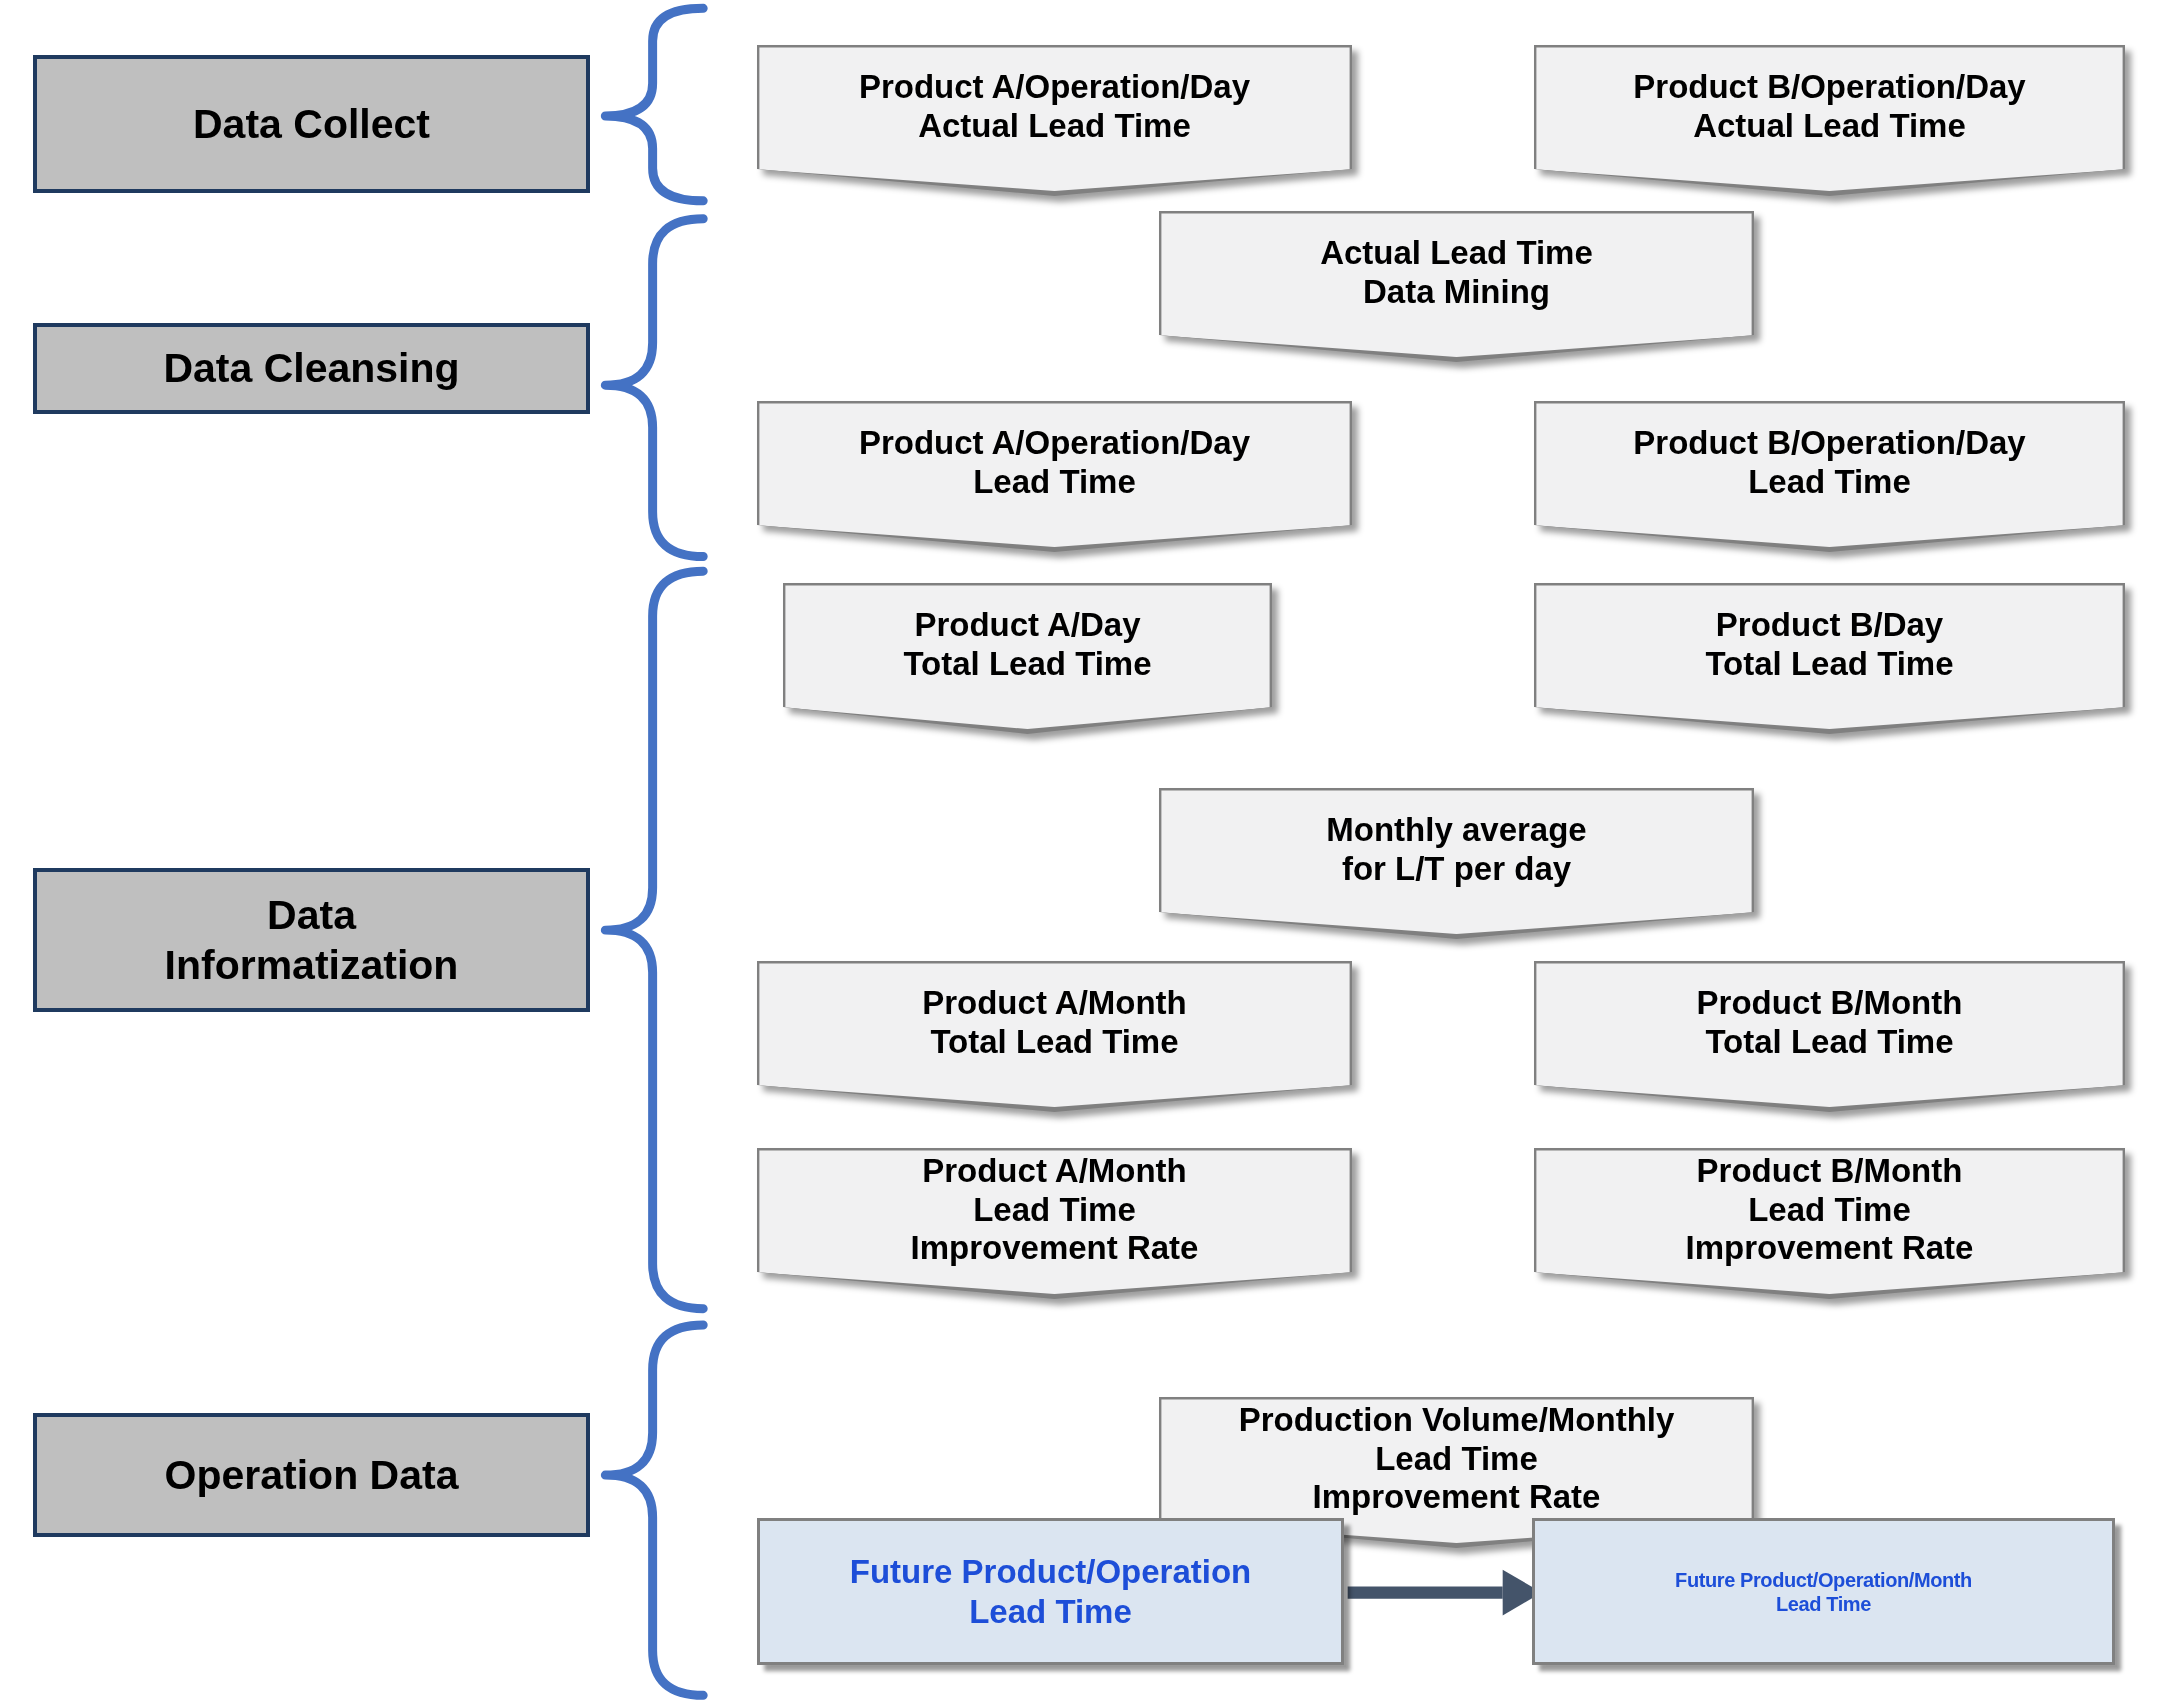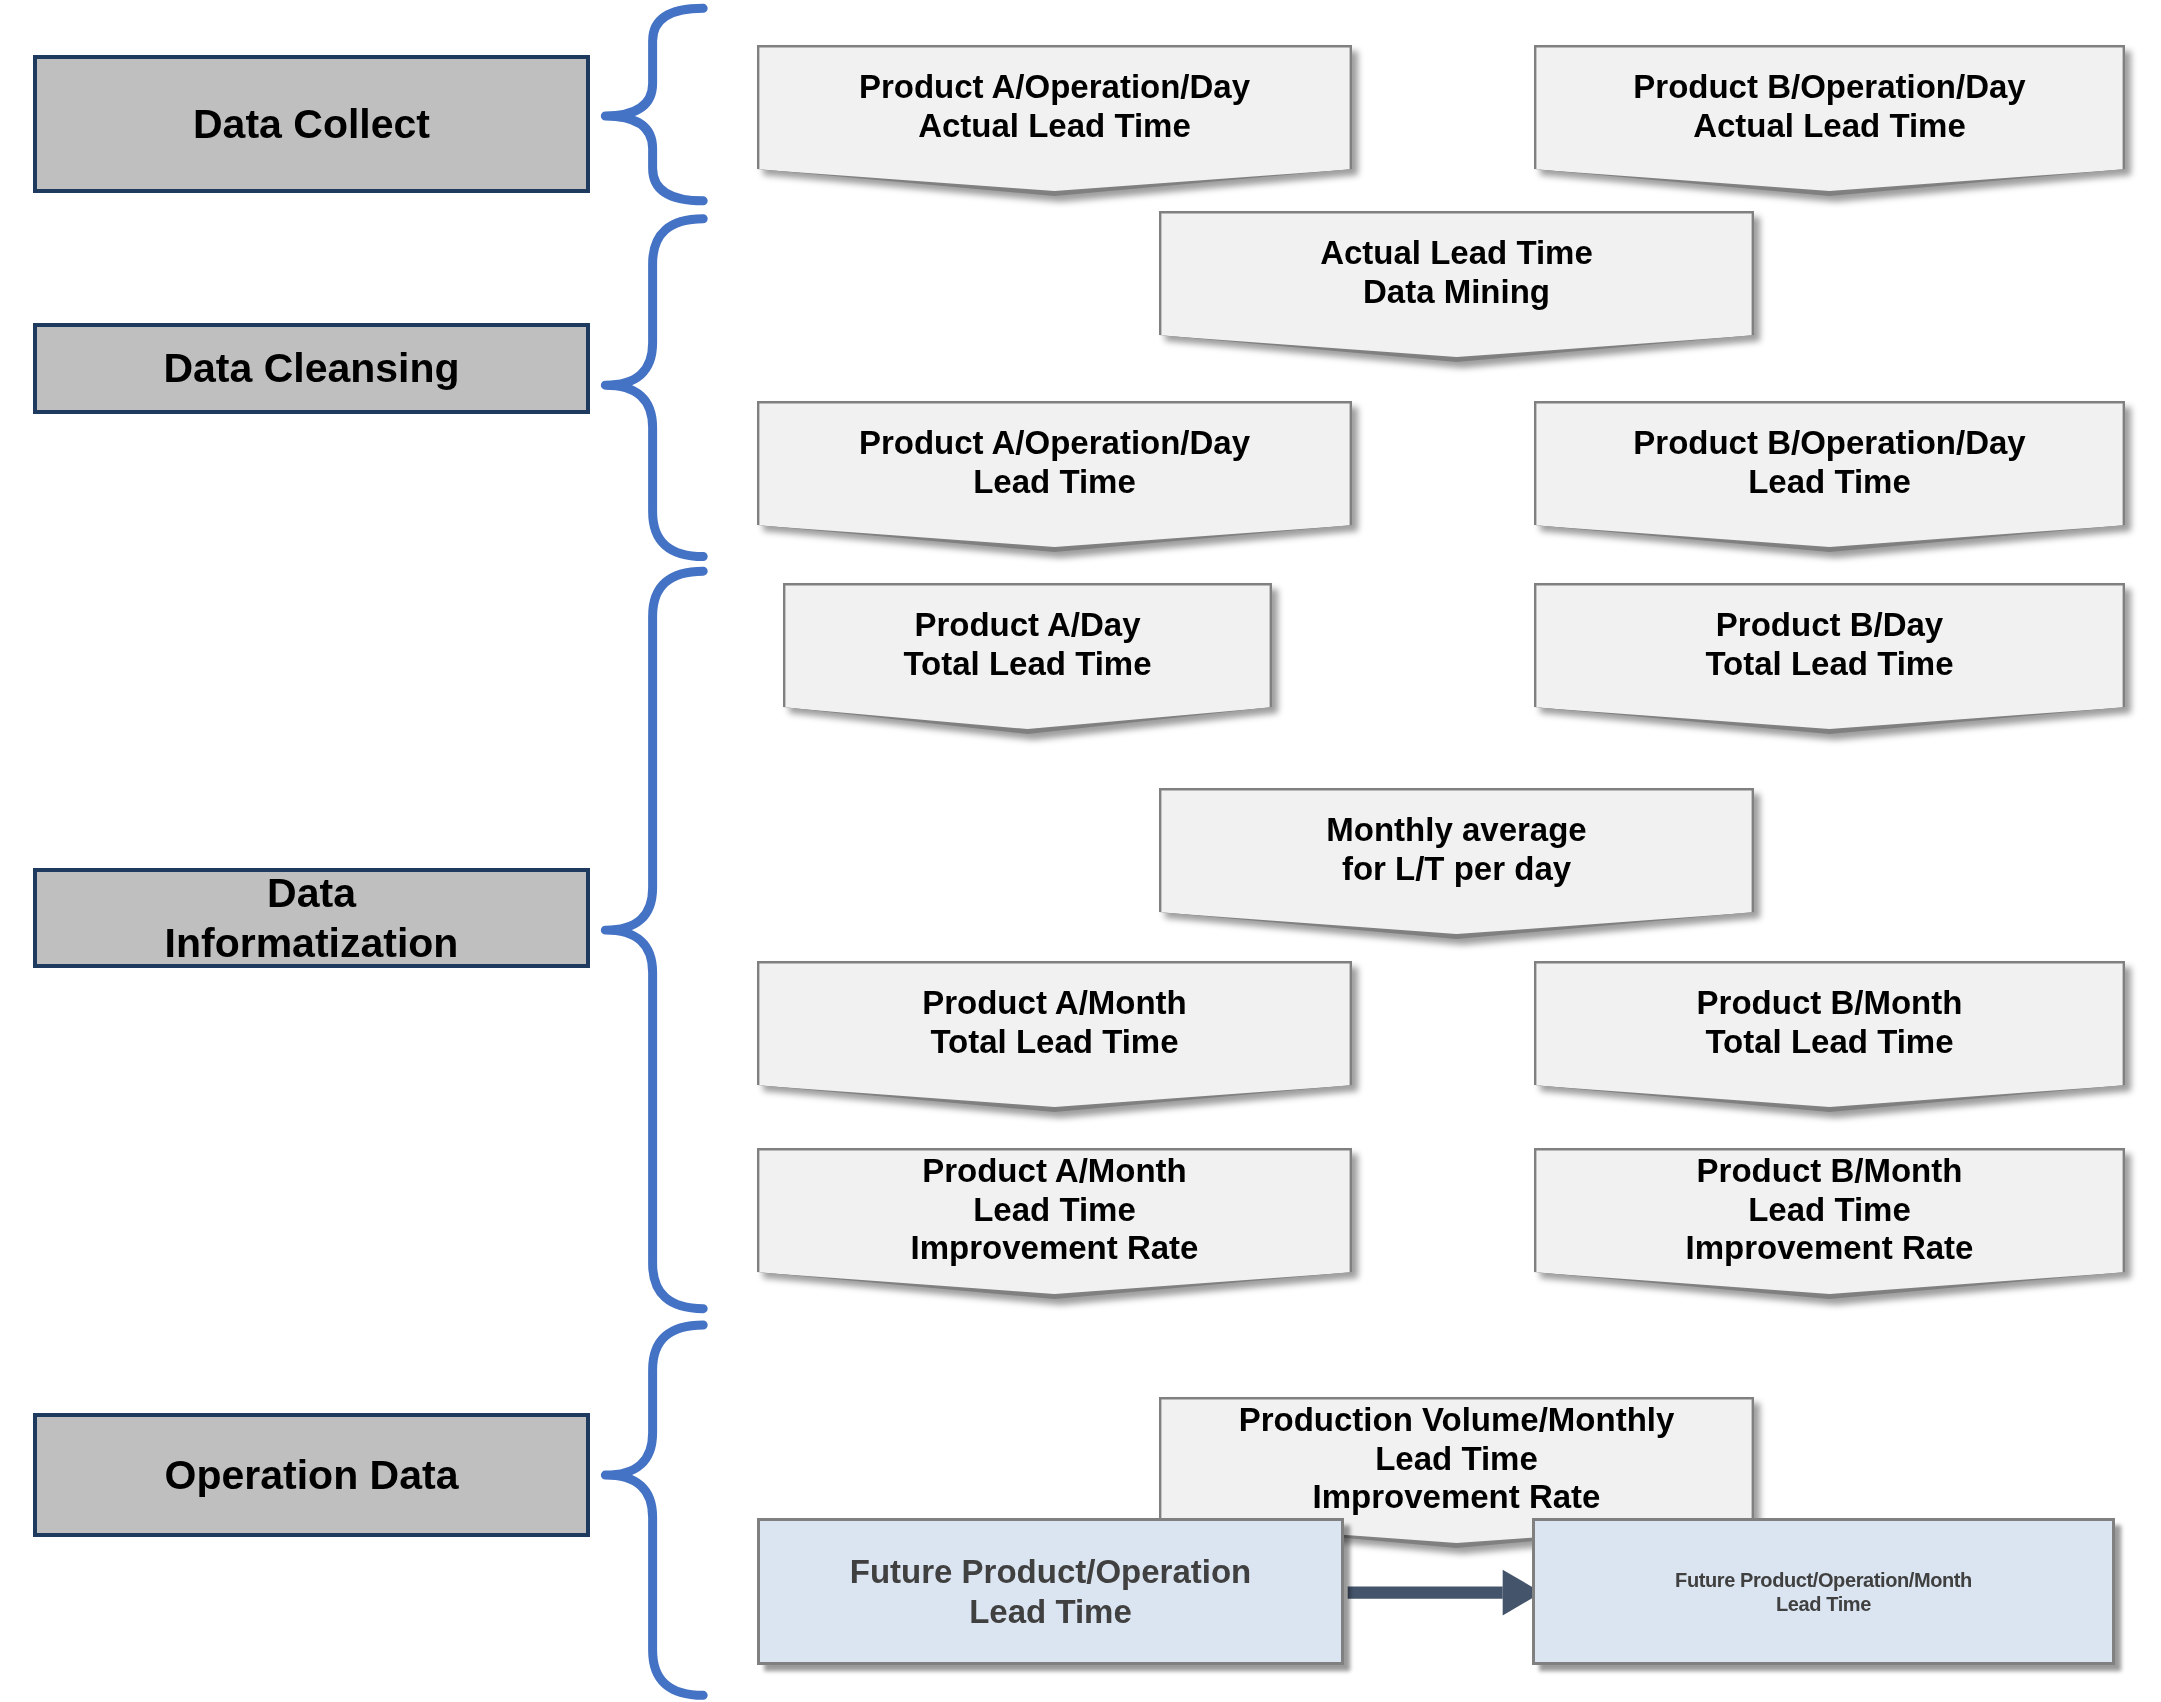--- a/index.html
+++ b/index.html
@@ -10,21 +10,21 @@
   }
   
   .stage{
     position:absolute;left:33px;width:557px;box-sizing:border-box;
     background:#bfbfbf;border:4.1px solid #1f3a5f;
     display:flex;flex-direction:column;justify-content:center;align-items:center;
     text-align:center;font-weight:bold;font-size:41px;color:#000;line-height:1.22;
   }
   #stage-collect{top:55px;height:138px}
   #stage-cleansing{top:323px;height:91px}
-  #stage-informatization{top:868px;height:100px}
+  #stage-informatization{top:868px;height:144px}
   #stage-utilizing{top:1413px;height:124px}
   .stage .l{display:block;}
 
   
   .banner{
     position:absolute;height:151px;
     filter:drop-shadow(6.5px 6.5px 3.3px rgba(0,0,0,0.38));
     padding-left:8px;
   }
   .banner .shape{
@@ -56,21 +56,21 @@
   #b-r7a{left:757px;top:1148px;width:587px}
   #b-r7b{left:1534px;top:1148px;width:583px}
   #b-r8c{left:1159px;top:1397px;width:587px}
 
   
   .future{
     position:absolute;top:1518px;height:147px;box-sizing:border-box;
     background:#dbe5f1;border:3.3px solid #808080;
     box-shadow:7.3px 7.3px 4.1px rgba(0,0,0,0.4);
     display:flex;flex-direction:column;justify-content:center;align-items:center;
-    font-weight:bold;font-size:33px;color:#404040;line-height:1.2;text-align:center;
+    font-weight:bold;font-size:33px;color:#1d4ed8;line-height:1.2;text-align:center;
   }
   #future-left{left:757px;width:587px}
   #future-right{left:1532px;width:583px;font-size:20px;letter-spacing:-0.4px}
   .future .l{display:block;}
 
   
   .overlay{position:absolute;left:0;top:0;width:2161px;height:1702px;pointer-events:none}
   .brace{fill:none;stroke:#4472c4;stroke-width:11;stroke-linecap:round;stroke-linejoin:round}
   .flow-line{stroke:#44546a;stroke-width:15}
   .flow-head{fill:#44546a}

